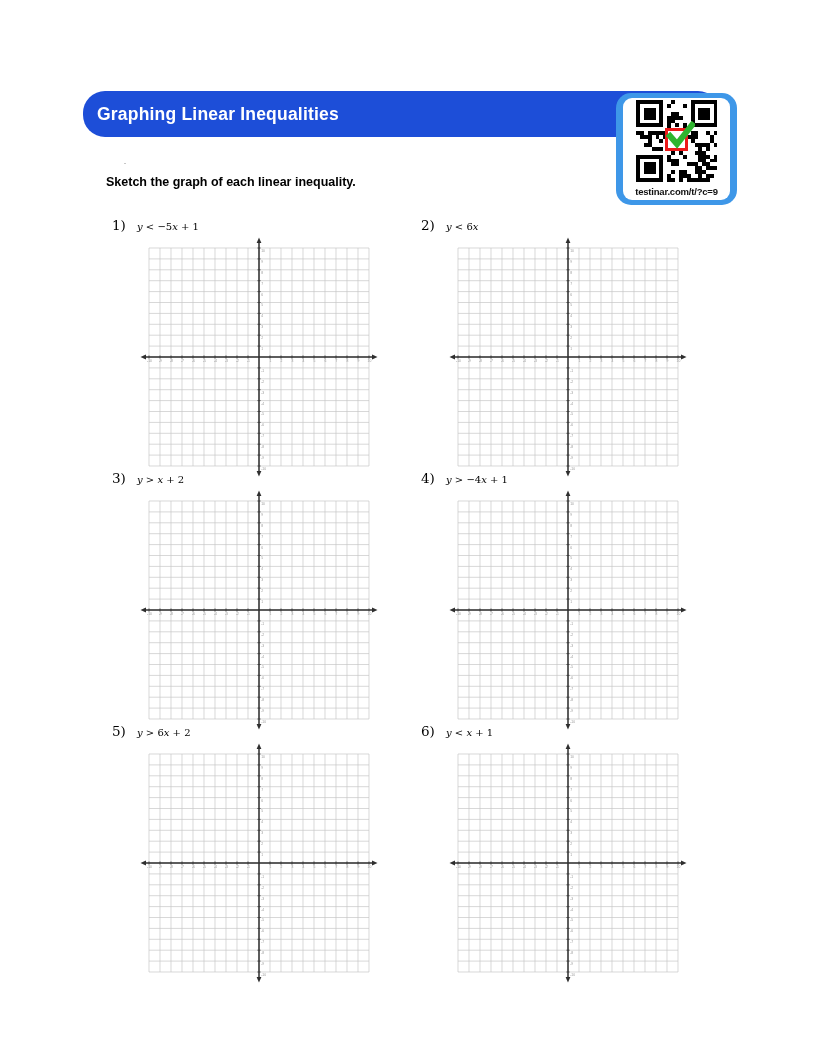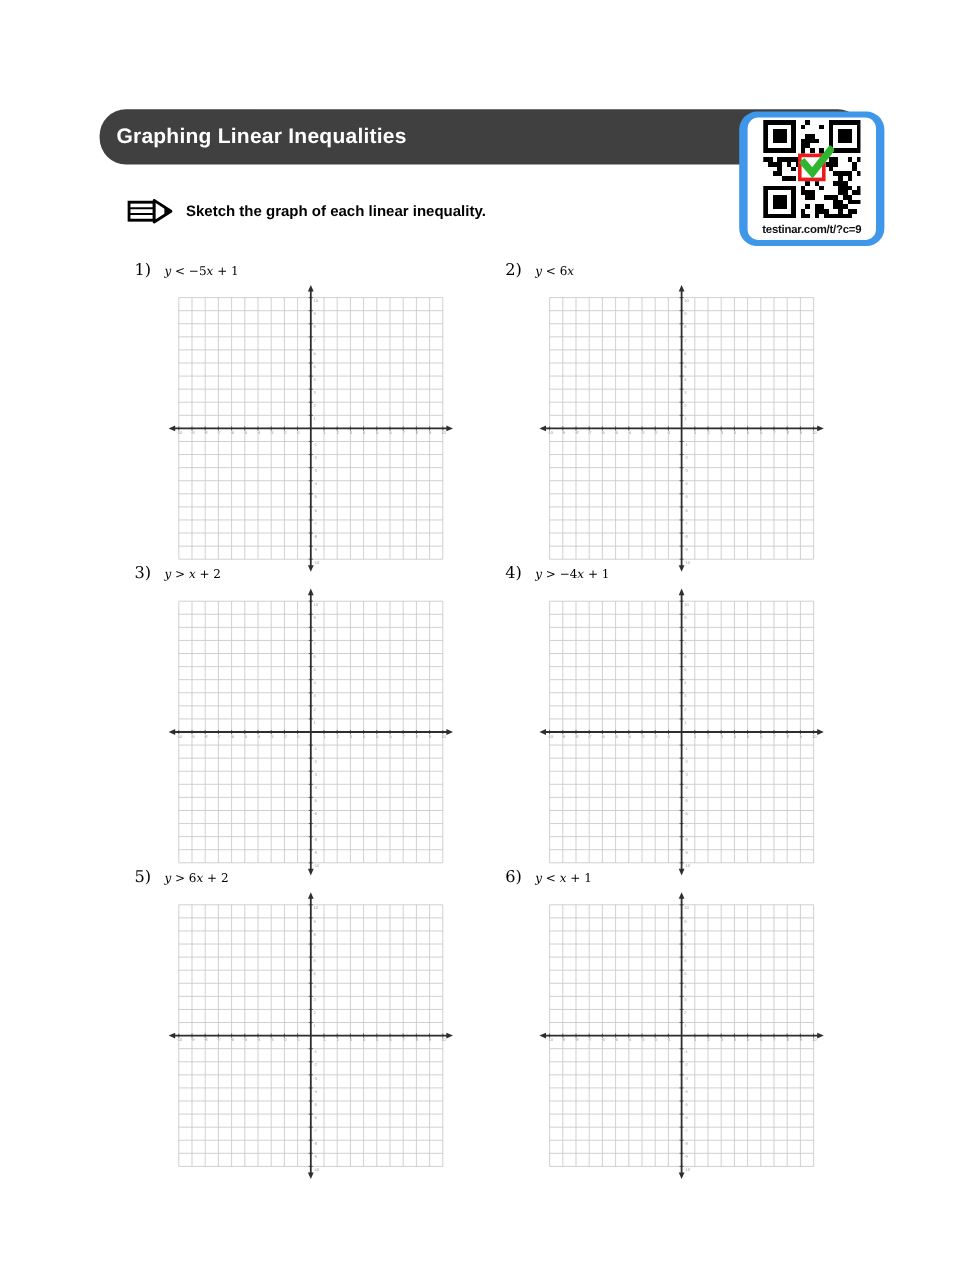--- a/index.html
+++ b/index.html
@@ -19,39 +19,39 @@
           background:#fff;border-radius:9px;}
   .qr-mods{position:absolute;left:50%;top:2px;transform:translateX(-50%);}
   .qr-check{position:absolute;left:42px;top:30px;width:17px;height:17px;
           background:#fff;border:3.5px solid #ec1a1a;}
   .qr-check svg{position:absolute;left:-3px;top:-10px;}
   .qr-caption{position:absolute;left:0;right:0;bottom:3px;text-align:center;
           font-size:9.5px;font-weight:700;color:#111;letter-spacing:-.2px;}
 
   
   .instruction-row{position:absolute;left:106px;top:163px;height:26px;
-          display:flex;align-items:center;gap:11px;}
+          display:flex;gap:11px;flex-direction:column;}
   .instruction-text{font-size:12.5px;font-weight:700;color:#000;}
 
   
   .problems{position:absolute;left:112px;top:217px;
           display:grid;grid-template-columns:309px 309px;grid-auto-rows:253px;}
   .p-head{display:flex;align-items:baseline;height:19px;
           font-family:"DejaVu Serif",serif;color:#000;}
   .p-num{display:inline-block;width:25px;font-size:13.5px;}
   .p-eq{font-size:10px;}
   .p-eq i{font-family:"DejaVu Serif",serif;}
   .graph{margin-left:28px;margin-top:1px;line-height:0;}
 </style>
 </head>
 <body>
 
 <div class="page">
 
-  <div class="banner" style="background: #404040;">
+  <div class="banner" style="background: #1d4ed8;">
     <span class="banner-title">Graphing Linear Inequalities</span>
   </div>
 
   <div class="qr-frame" style="background: rgb(62, 151, 232);">
     <div class="qr-card">
       <div class="qr-mods" id="qr"><svg width="81.89999999999999" height="81.89999999999999" shape-rendering="crispEdges">
             <rect x="0" y="0" width="3.9" height="3.9" fill="#000"></rect>
             <rect x="3.9" y="0" width="3.9" height="3.9" fill="#000"></rect>
             <rect x="7.8" y="0" width="3.9" height="3.9" fill="#000"></rect>
             <rect x="11.7" y="0" width="3.9" height="3.9" fill="#000"></rect>

